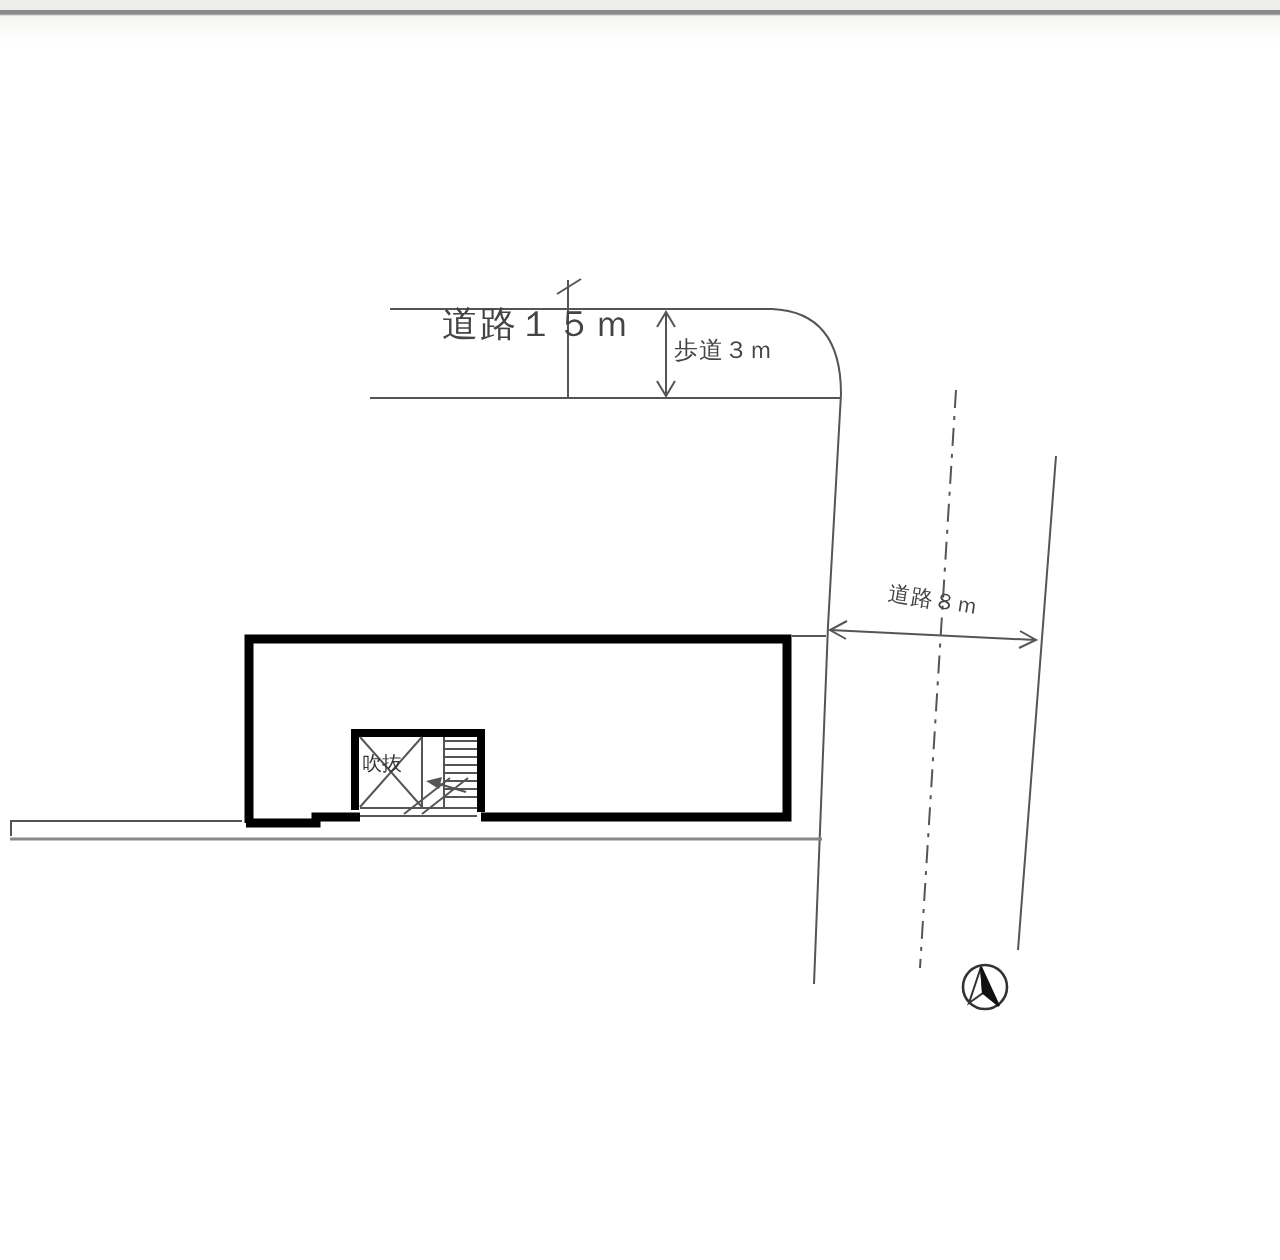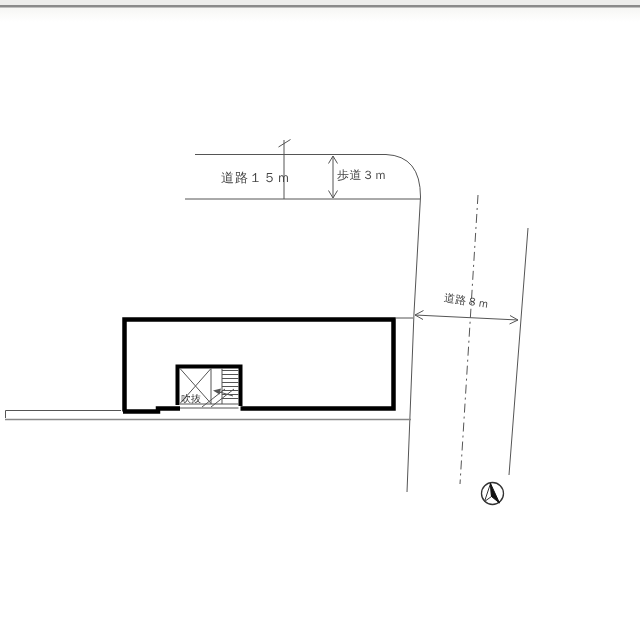--- a/index.html
+++ b/index.html
@@ -12,24 +12,24 @@
   
   .top-border{
     position:absolute;left:0;top:0;width:640px;height:24px;
     background:linear-gradient(#ededeb 0px,#ededeb 5px,#8a8a8a 5px,#8a8a8a 7px,#f6f6f4 8px,#ffffff 22px);
   }
   svg{position:absolute;left:0;top:0;}
   .lbl{
     position:absolute;color:#444444;white-space:nowrap;
     font-size:12px;line-height:1;letter-spacing:1px;
   }
-  .lbl-road-top{left:221px;top:171px;font-size:13px;}
+  .lbl-road-top{left:221px;top:153px;font-size:18px;}
   .lbl-sidewalk{left:337px;top:169px;font-size:12px;letter-spacing:0.5px;}
   .lbl-road-right{left:444px;top:292px;font-size:11px;letter-spacing:0.5px;transform:rotate(9deg);transform-origin:left center;}
-  .lbl-void{left:181px;top:394px;font-size:10px;letter-spacing:0px;color:#333;}
+  .lbl-void{left:181px;top:378px;font-size:10px;letter-spacing:0px;color:#333;}
 </style>
 </head>
 <body>
 
 <div id="canvas">
 
   <div class="top-border"></div>
 
   <svg width="640" height="630" viewBox="0 0 640 630">
 

